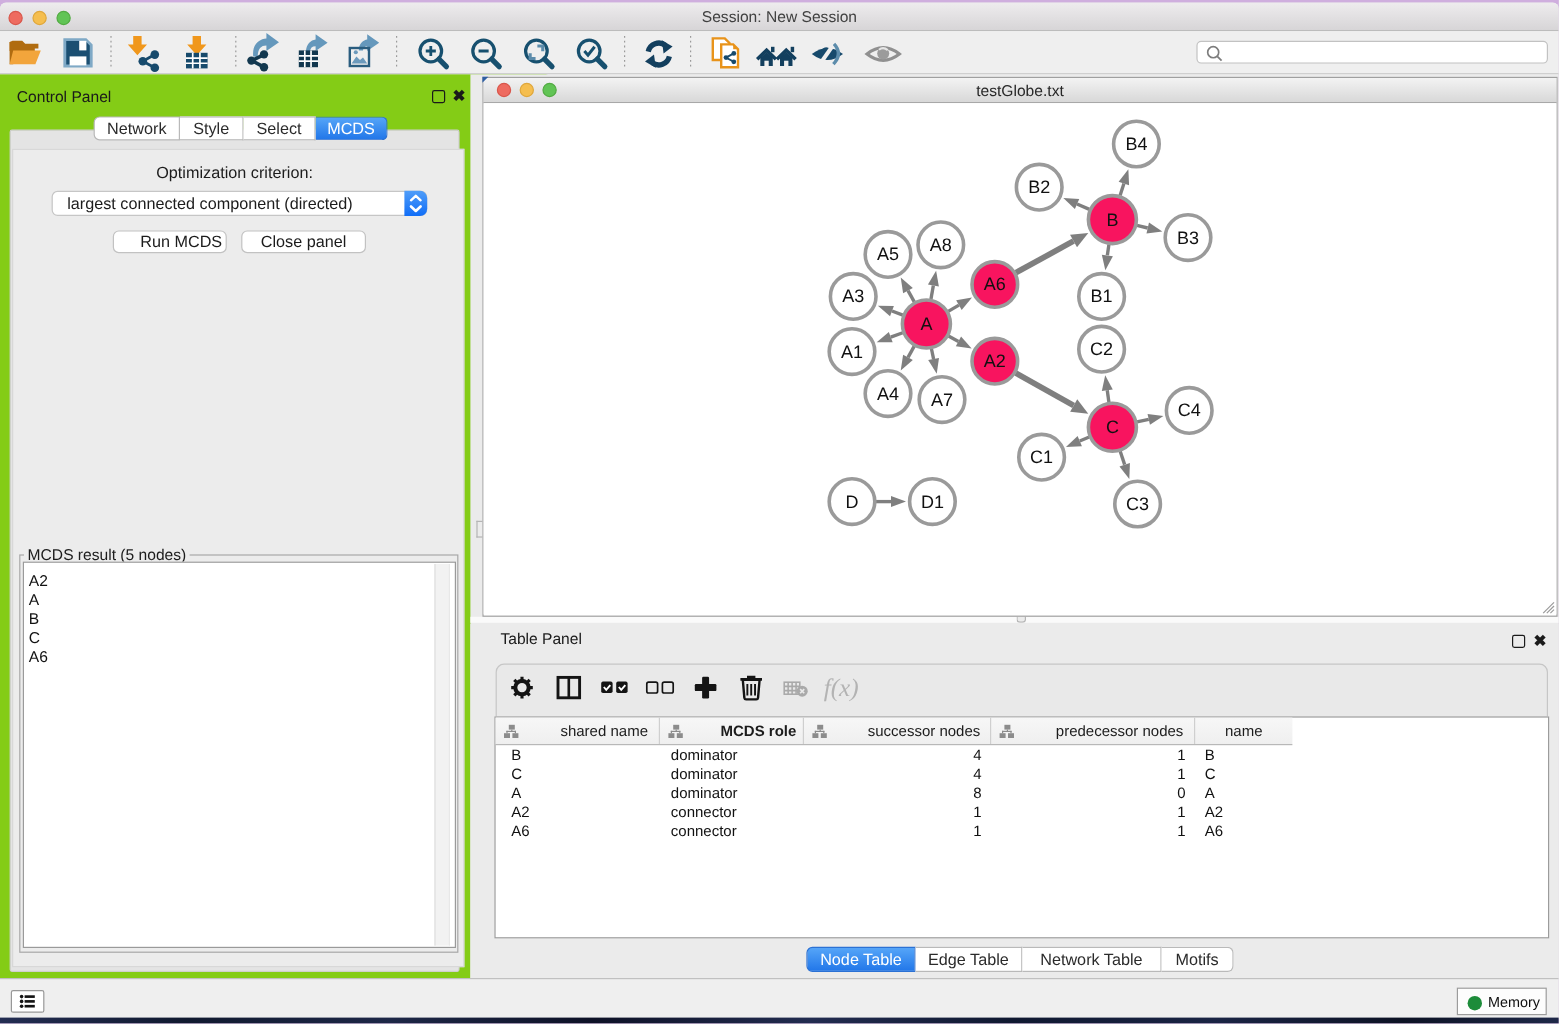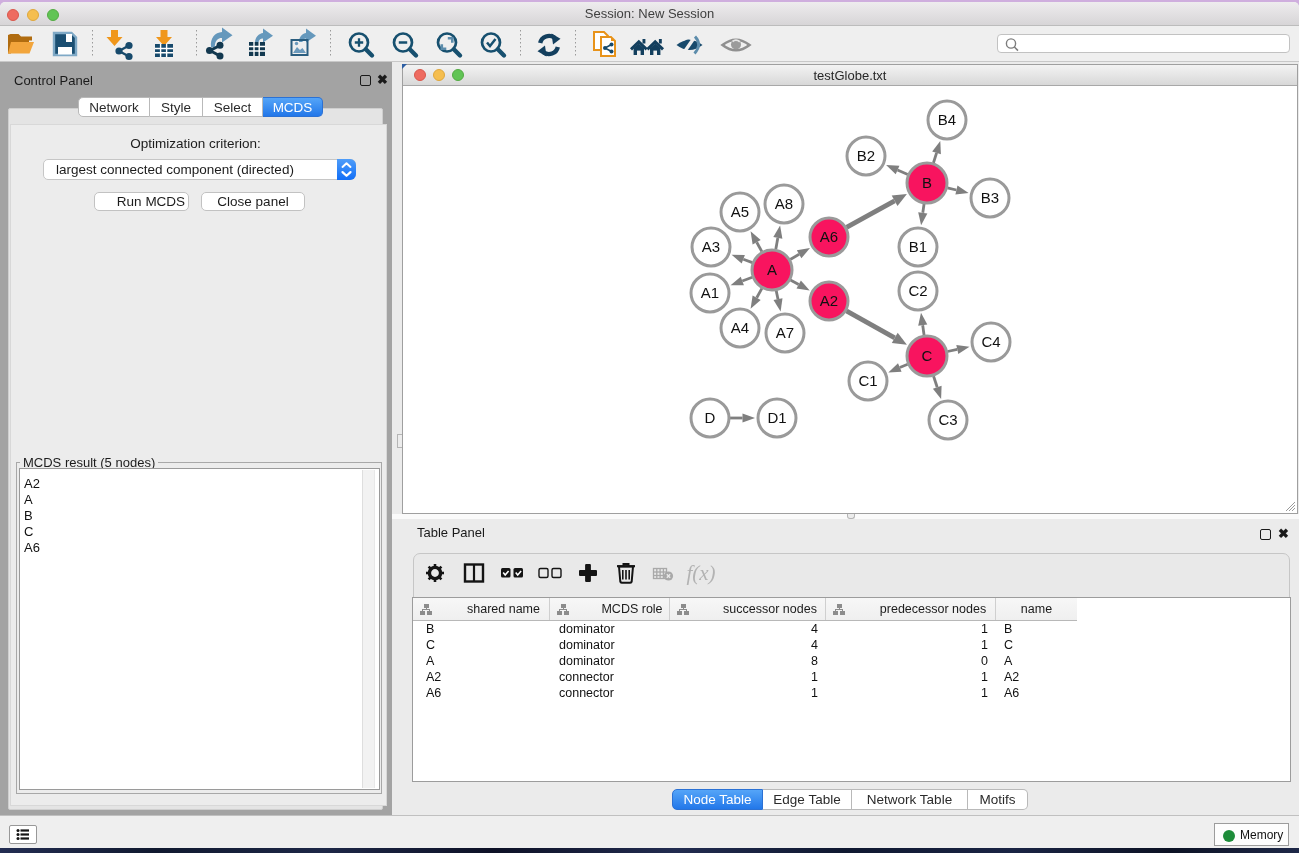--- a/index.html
+++ b/index.html
@@ -11,21 +11,21 @@
 #titlebar { position:absolute; left:0; top:0; width:1299px; height:24px; background:linear-gradient(#eeecee,#d7d5d7); border-bottom:1px solid #bcbcbc; border-radius:5px 5px 0 0;padding-left:20px; }
 .tl { position:absolute; top:7px; width:12px; height:12px; border-radius:50%; }
 #titlebar .t1 { left:7px; background:#ee6b60; border:0.5px solid #d9574c; }
 #titlebar .t2 { left:27px; background:#f5be4f; border:0.5px solid #dfa73c; }
 #titlebar .t3 { left:47px; background:#61c455; border:0.5px solid #53ab43; }
 #apptitle { position:absolute; top:4px; left:0; width:1299px; text-align:center; font-size:13px; color:#404040; }
 
 #toolbar { position:absolute; left:0; top:24px; width:1299px; height:36px; background:#efefef; border-bottom:1px solid #c8c8c8; }
 #searchbox { position:absolute; left:997px; top:8px; width:293px; height:19px; background:#fff; border:1px solid #c2c2c2; border-radius:4px; }
 
-#cpanel { position:absolute; left:0; top:60px; width:456px; height:753px; background:#a3a3a3; border-right:1px solid #c4c4c4; }
+#cpanel { position:absolute; left:0; top:60px; width:456px; height:753px; background:#84cc16; border-right:1px solid #c4c4c4; }
 #cpanel .ptitle { position:absolute; left:14px; top:11px; font-size:13px; color:#1a1a1a; }
 .floatbtn { position:absolute; width:11px; height:11px; border:1.5px solid #1a1a1a; border-radius:2px; background:transparent; }
 .closex { position:absolute; font-size:13px; font-weight:bold; color:#1a1a1a; }
 #cptabs { position:absolute; left:78px; top:35px; height:20px; display:flex; }
 .seg { height:20px; border:1px solid #b9b9b9; border-left:none; background:#fff; font-size:13.5px; color:#2b2b2b; text-align:center; line-height:19px; }
 .seg.first { border-left:1px solid #b9b9b9; border-radius:5px 0 0 5px; }
 .seg.last { border-radius:0 5px 5px 0; }
 .seg.sel { background:linear-gradient(#55a5f8,#2277e9); border-color:#2b71d4; color:#fff; }
 #cpbody { position:absolute; left:8px; top:46px; width:375px; height:702px; border:1px solid #cfcfcf; background:#e4e4e4; border-radius:2px; }
 #cpinner { position:absolute; left:10px; top:62px; width:377px; height:682px; border:1px solid #d8d8d8; background:#ececec; }
@@ -431,21 +431,21 @@
 
         <text x="287" y="26" font-family="Liberation Serif, serif" font-style="italic" font-size="21" fill="#b3b3b3" text-anchor="middle">f(x)</text>
       </svg>
     </div>
     <div id="tablebox">
       <div style="position:absolute; left:0; top:0; width:664px; height:23px; background:linear-gradient(#f7f7f7,#efefef); border-bottom:1px solid #b8b8b8;">
         <div class="hcell" style="left:0; width:137px;">
             <span class="sitemap"></span>
             <span class="htext">shared name</span>
           </div>
-        <div class="hcell" style="left:137px; width:120px;">
+        <div class="hcell" style="left:137px; width:120px;font-weight:bold;">
             <span class="sitemap"></span>
             <span class="htext">MCDS role</span>
           </div>
         <div class="hcell" style="left:257px; width:156px;">
             <span class="sitemap"></span>
             <span class="htext">successor nodes</span>
           </div>
         <div class="hcell" style="left:413px; width:170px;">
             <span class="sitemap"></span>
             <span class="htext">predecessor nodes</span>

